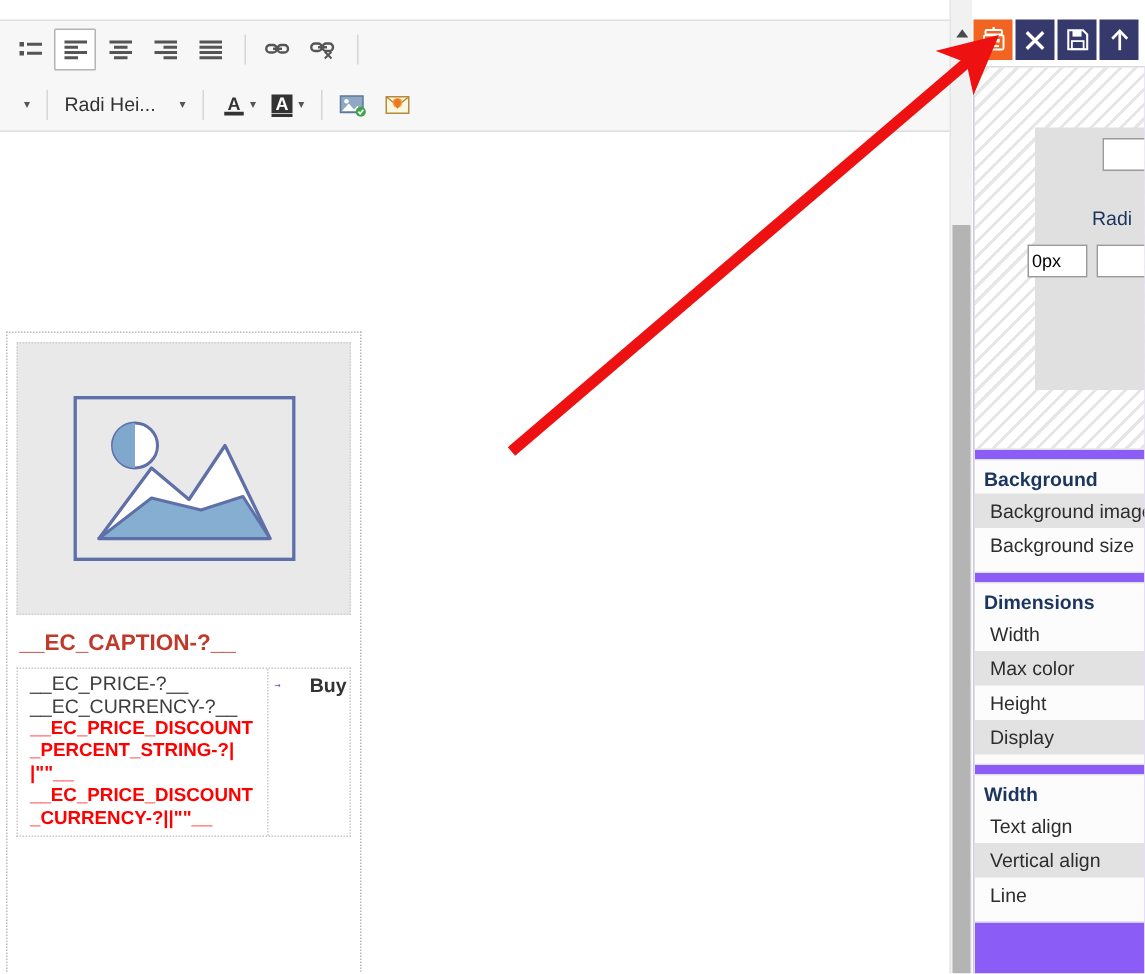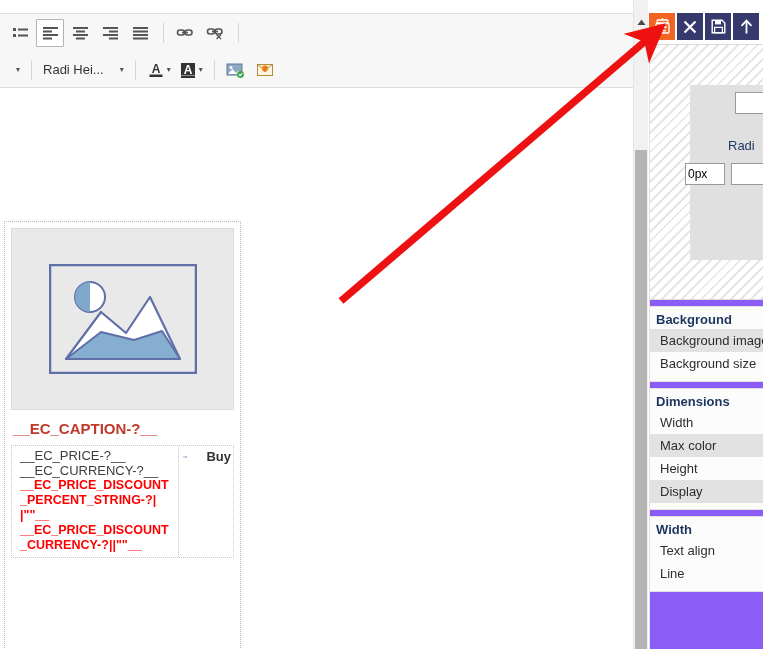--- a/index.html
+++ b/index.html
@@ -377,20 +377,21 @@
       <div class="grp-title">Dimensions</div>
       <div class="prop-row">Width</div>
       <div class="prop-row alt">Max color</div>
       <div class="prop-row">Height</div>
       <div class="prop-row alt">Display</div>
     </div>
 
     <div class="grp">
       <div class="grp-title">Width</div>
       <div class="prop-row">Text align</div>
+      <div class="prop-row alt">Vertical align</div>
       <div class="prop-row">Line</div>
     </div>
   </div>
 
   <svg class="annot" viewBox="0 0 763 649">
     <defs>
       <marker id="ahead" markerWidth="5.2" markerHeight="5.2" refX="2.4" refY="2.6" orient="auto">
         <path d="M0,0 L5.2,2.6 L0,5.2 L1.4,2.6 Z" fill="#ee1111"></path>
       </marker>
     </defs>

